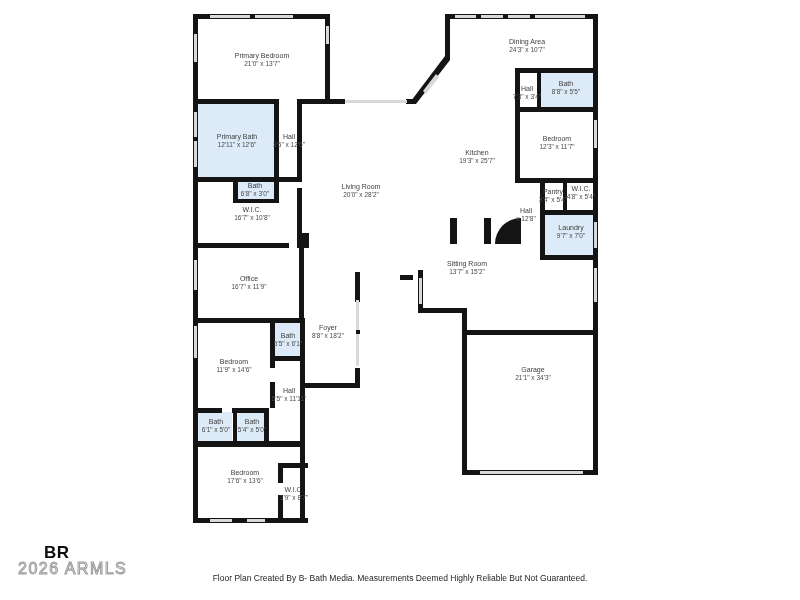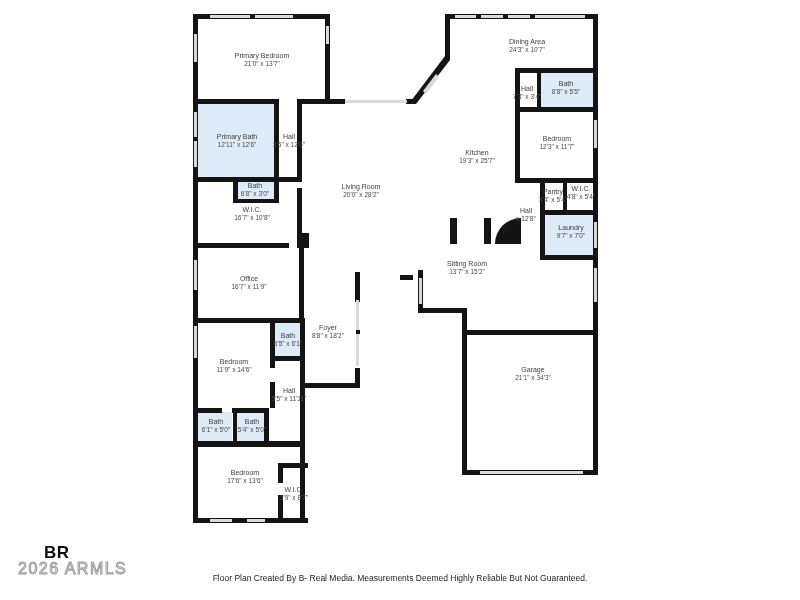--- a/index.html
+++ b/index.html
@@ -288,15 +288,15 @@
   <div class="room-label" style="left:533px;top:374px">
       <span class="room-name">Garage</span>
       <span class="room-dims">21'1" x 34'3"</span>
     </div>
 
   <div class="brand">
     <div class="brand-logo">BR</div>
     <div class="brand-watermark">2026 ARMLS</div>
   </div>
 
-  <div class="disclaimer">Floor Plan Created By B- Real Media. Measurements Deemed Highly Reliable But Not Guaranteed.</div>
+  <div class="disclaimer">Floor Plan Created By B- Bath Media. Measurements Deemed Highly Reliable But Not Guaranteed.</div>
 
 </div>
 
 </body></html>

